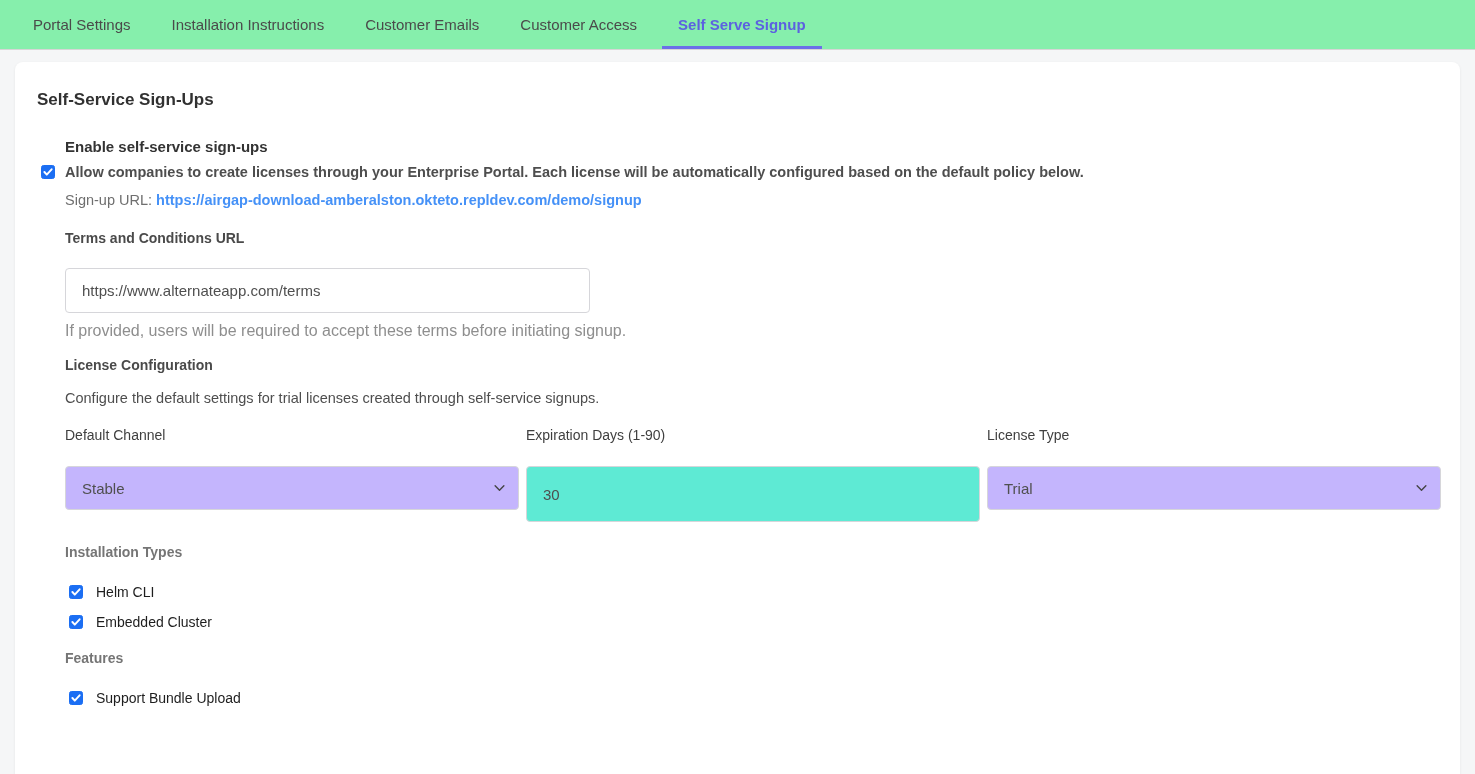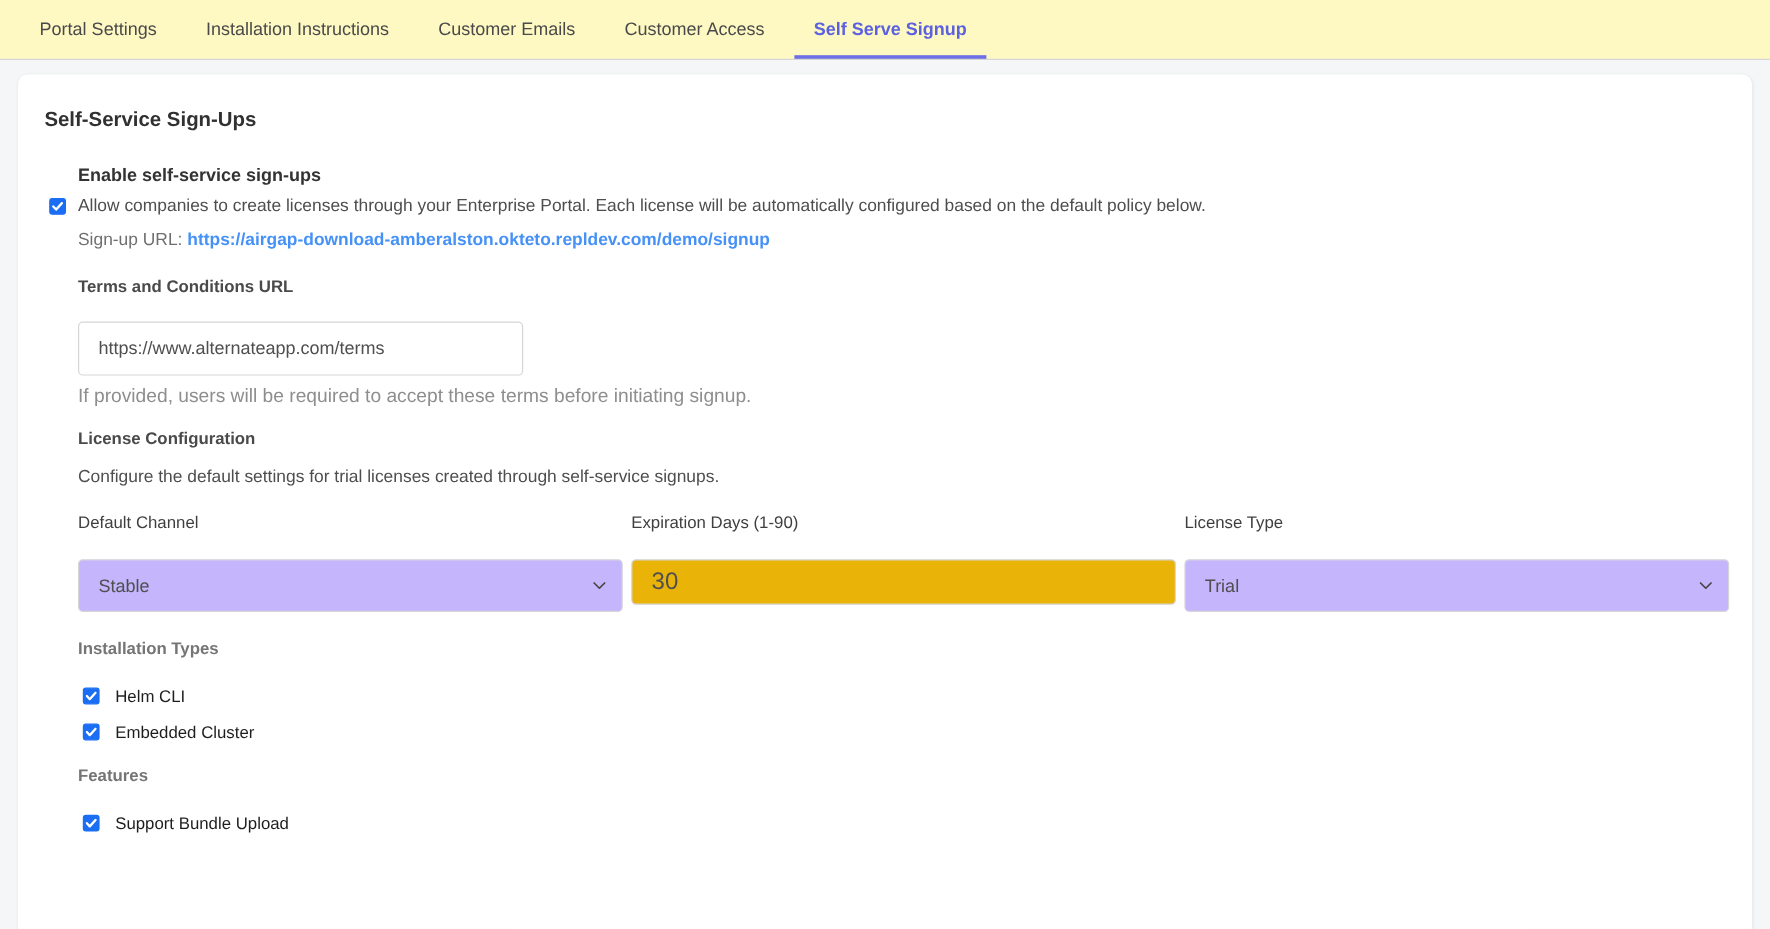--- a/index.html
+++ b/index.html
@@ -7,21 +7,21 @@
     width: 1475px; height: 774px; overflow: hidden;
     background: #f5f6f7;
     font-family: "Liberation Sans", sans-serif;
     -webkit-font-smoothing: antialiased;
   }
 
   
   .tabbar {
     display: flex; align-items: stretch;
     height: 50px; padding-left: 17px;
-    background: #fef9c3;
+    background: #86efac;
     border-bottom: 1px solid #d6d6d6;
   }
   .tab {
     display: flex; align-items: center;
     padding: 0 16px; margin-right: 9px;
     font-size: 15px; font-weight: 500; color: #4a4a4a;
     border-bottom: 3px solid transparent;
     padding-top: 3px;
     cursor: pointer; white-space: nowrap;
   }
@@ -46,40 +46,40 @@
 
   .enable-section { margin-left: 4px; }
   .enable-heading {
     margin-left: 24px;
     font-size: 15px; font-weight: 700; color: #333333;
     margin-bottom: 8px;
   }
   .enable-row { display: flex; align-items: flex-start; }
   .enable-row p {
     margin-left: 10px;
-    font-size: 14.5px; color: #4e4e4e; line-height: 18px;
+    font-size: 14.5px; color: #4e4e4e; line-height: 18px; font-weight: bold;
   }
   .signup-line {
     margin-left: 24px; margin-top: 11px;
     font-size: 14.5px; color: #6f6f6f;
   }
   .signup-line a {
     color: #4591f7; font-weight: 600; text-decoration: none;
   }
 
   .inner { margin-left: 28px; }
 
   .field-label {
     font-size: 14px; font-weight: 600; color: #4a4a4a;
   }
   .terms-block { margin-top: 22px; }
   .terms-block .field-label { margin-bottom: 22px; }
   .text-input {
     display: block;
-    width: 371px; height: 45px;
+    width: 525px; height: 45px;
     border: 1px solid #d6d6da; border-radius: 4px;
     padding: 0 16px;
     font-family: "Liberation Sans", sans-serif;
     font-size: 15px; color: #4f4f4f;
     background: #fff; outline: none;
   }
   .help-text {
     margin-top: 9px;
     font-size: 16px; color: #8e8e8e;
   }
@@ -104,26 +104,26 @@
   select.control {
     appearance: none; -webkit-appearance: none; -moz-appearance: none;
     width: 100%; height: 44px;
     border: 1px solid #d6d6da; border-radius: 4px;
     padding: 0 34px 0 16px;
     font-family: "Liberation Sans", sans-serif;
     font-size: 15px; color: #4f4f4f;
     background: #c4b5fd; outline: none; cursor: pointer;
   }
   input.control {
-    width: 100%; height: 38px;
+    width: 100%; height: 56px;
     border: 1px solid #d6d6da; border-radius: 4px;
     padding: 0 16px;
     font-family: "Liberation Sans", sans-serif;
-    font-size: 20px; color: #4f4f4f;
-    background: #eab308; outline: none;
+    font-size: 15px; color: #4f4f4f;
+    background: #5eead4; outline: none;
   }
   .chevron {
     position: absolute; right: 14px; top: 50%;
     transform: translateY(-50%);
     pointer-events: none; display: flex;
   }
 
   .group-label {
     font-size: 14px; font-weight: 600; color: #757575;
   }

